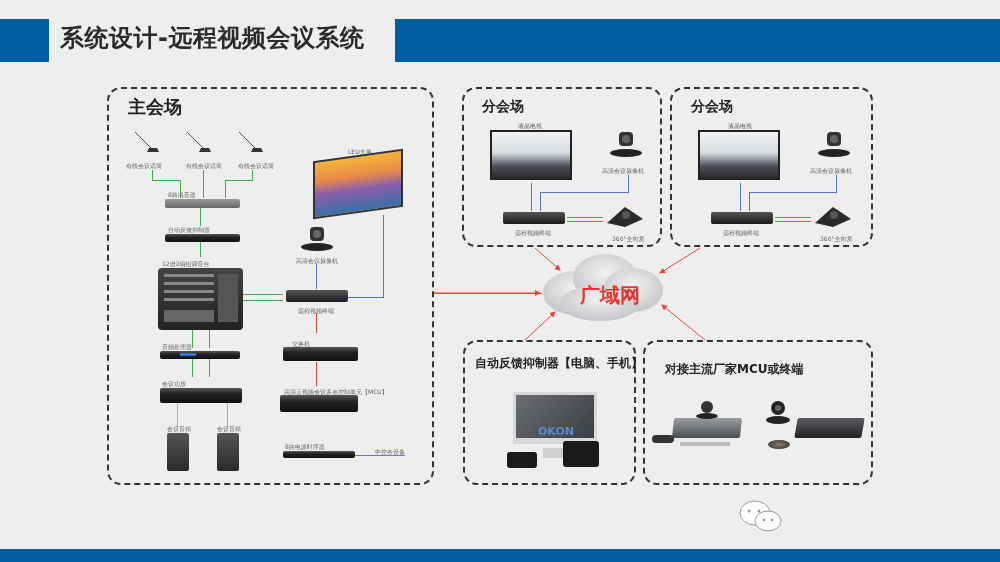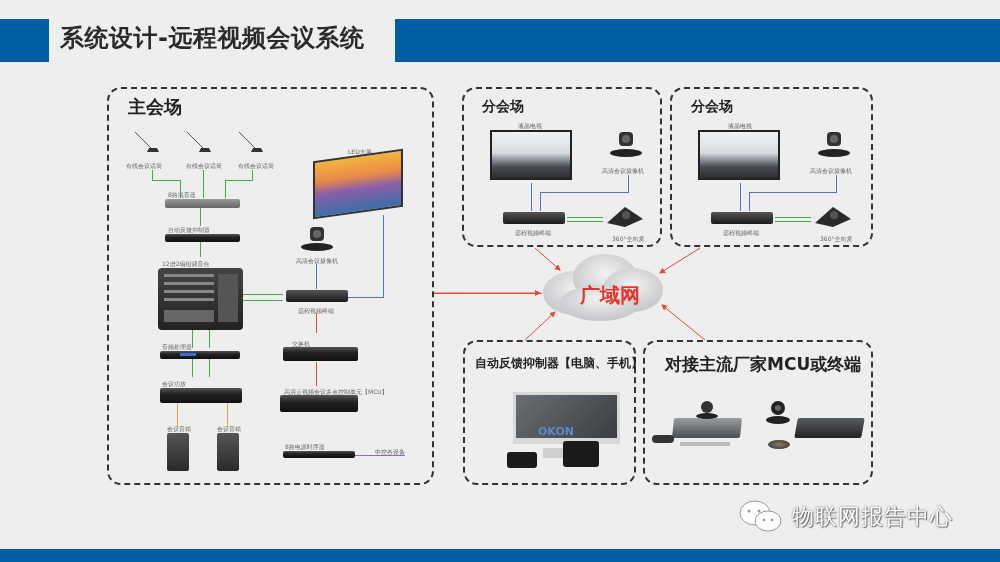--- a/index.html
+++ b/index.html
@@ -228,29 +228,29 @@
     </defs>
   <line x1="434" y1="293" x2="540" y2="293" stroke="#e24a3b" stroke-width="1" marker-end="url(#ah)"></line>
   <line x1="535" y1="248" x2="560" y2="270" stroke="#e24a3b" stroke-width="1" marker-end="url(#ah)"></line>
   <line x1="700" y1="248" x2="660" y2="273" stroke="#e24a3b" stroke-width="1" marker-end="url(#ah)"></line>
   <line x1="525" y1="340" x2="555" y2="312" stroke="#e24a3b" stroke-width="1" marker-end="url(#ah)"></line>
   <line x1="705" y1="340" x2="662" y2="305" stroke="#e24a3b" stroke-width="1" marker-end="url(#ah)"></line>
 </svg>
 
 <div class="panel" style="left:463px;top:340px;width:173px;height:145px;"></div>
 <div class="panel-title" style="left:475px;top:355px;font-size:12px;">自动反馈抑制器【电脑、手机】</div>
-<div class="dev" style="left:513px;top:392px;width:107px;height:52px;background:linear-gradient(135deg,#6a6d72,#3a3d42);border:3px solid #d8d8d8;border-bottom-width:6px;">
+<div class="dev" style="left:513px;top:392px;width:84px;height:52px;background:linear-gradient(135deg,#6a6d72,#3a3d42);border:3px solid #d8d8d8;border-bottom-width:6px;">
   <div style="position:absolute;left:22px;top:30px;font-size:11px;font-weight:bold;color:#5a8ac8;">OKON</div>
 </div>
 <div class="dev" style="left:543px;top:448px;width:24px;height:10px;background:#cfcfcf;"></div>
 <div class="dev" style="left:507px;top:452px;width:30px;height:16px;background:#1a1a1a;border-radius:3px;"></div>
 <div class="dev" style="left:563px;top:441px;width:36px;height:26px;background:#1a1a1a;border-radius:3px;"></div>
 
 <div class="panel" style="left:643px;top:340px;width:230px;height:145px;"></div>
-<div class="panel-title" style="left:665px;top:353px;font-size:17px;">对接主流厂家MCU或终端</div>
+<div class="panel-title" style="left:665px;top:361px;font-size:12px;">对接主流厂家MCU或终端</div>
 <div class="dev" style="left:673px;top:418px;width:68px;height:20px;background:linear-gradient(#9a9da2,#4a4d52);border-radius:2px;transform:skewX(-6deg);"></div>
 <div class="dev" style="left:695px;top:400px;width:24px;height:20px;">
   <svg width="24" height="20">
       <circle cx="12" cy="7" r="6" fill="#333"></circle>
       <ellipse cx="12" cy="16" rx="11" ry="3" fill="#222"></ellipse>
     </svg>
 </div>
 <div class="dev" style="left:652px;top:435px;width:22px;height:8px;background:#333;border-radius:8px;"></div>
 <div class="dev" style="left:680px;top:442px;width:50px;height:4px;background:#bbb;"></div>
 <div class="dev" style="left:763px;top:400px;width:30px;height:25px;">
@@ -265,16 +265,15 @@
 
 <div class="watermark">
   <svg width="46" height="34">
     <ellipse cx="17" cy="13" rx="15" ry="12" fill="#fff" stroke="#999" stroke-width="1"></ellipse>
     <ellipse cx="30" cy="21" rx="13" ry="10" fill="#fff" stroke="#999" stroke-width="1"></ellipse>
     <circle cx="11" cy="11" r="1.5" fill="#999"></circle>
       <circle cx="21" cy="11" r="1.5" fill="#999"></circle>
     <circle cx="26" cy="20" r="1.3" fill="#999"></circle>
       <circle cx="34" cy="20" r="1.3" fill="#999"></circle>
   </svg>
-  <span>物联网报告中心</span>
 </div>
 
 <div class="footer-bar"></div>
 
 </body></html>

